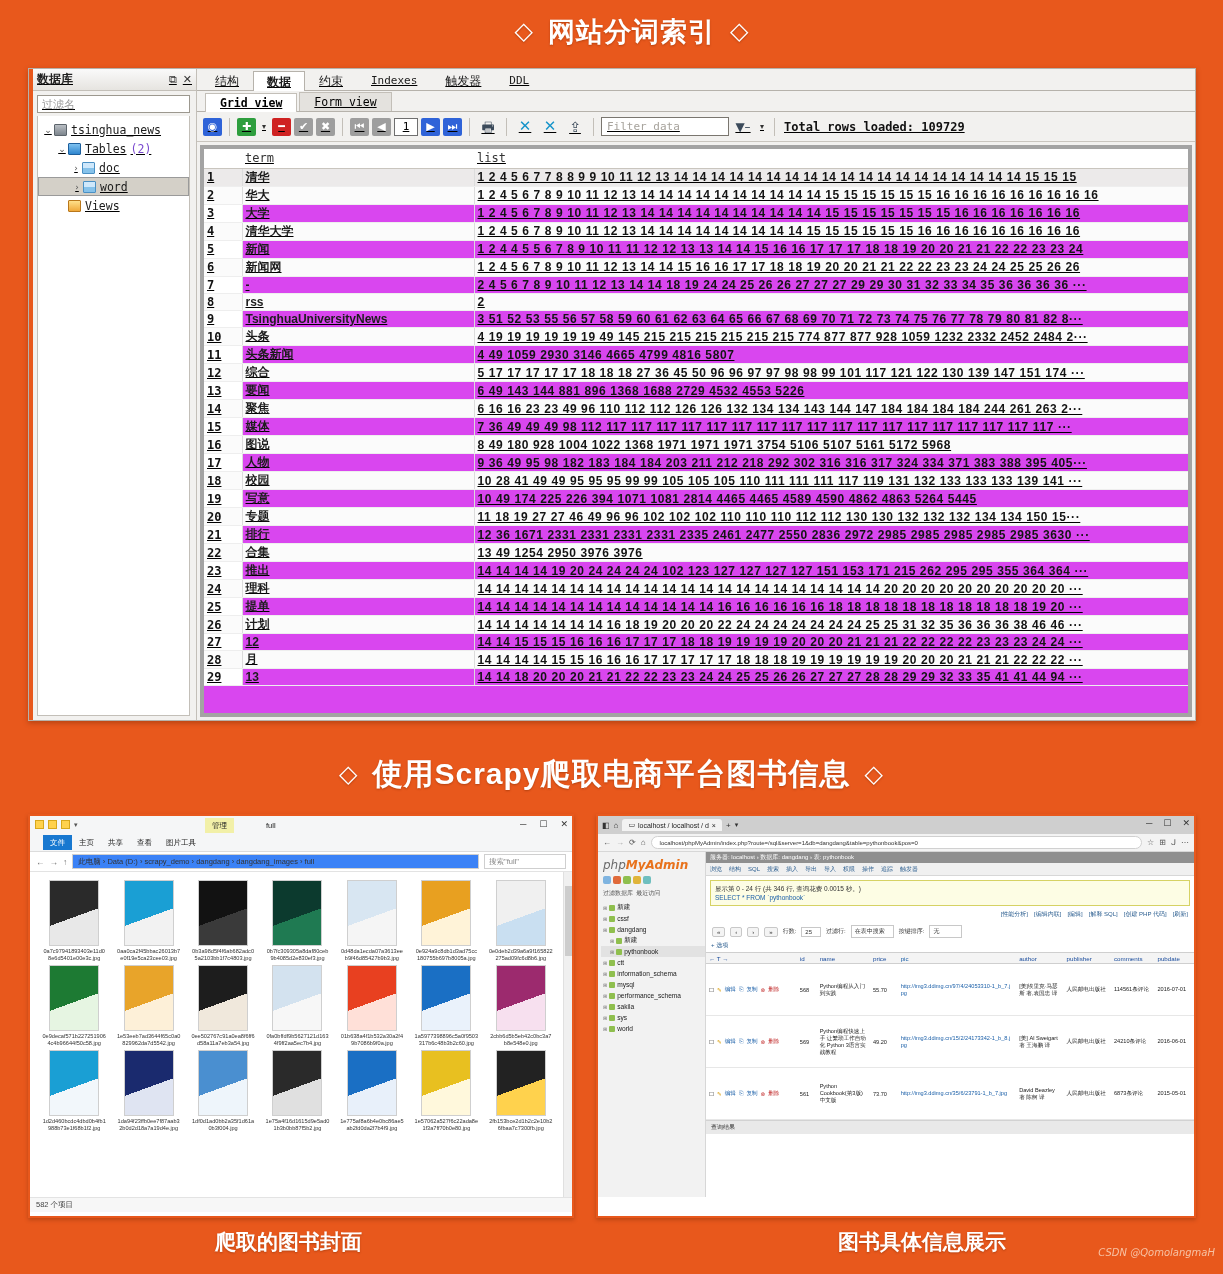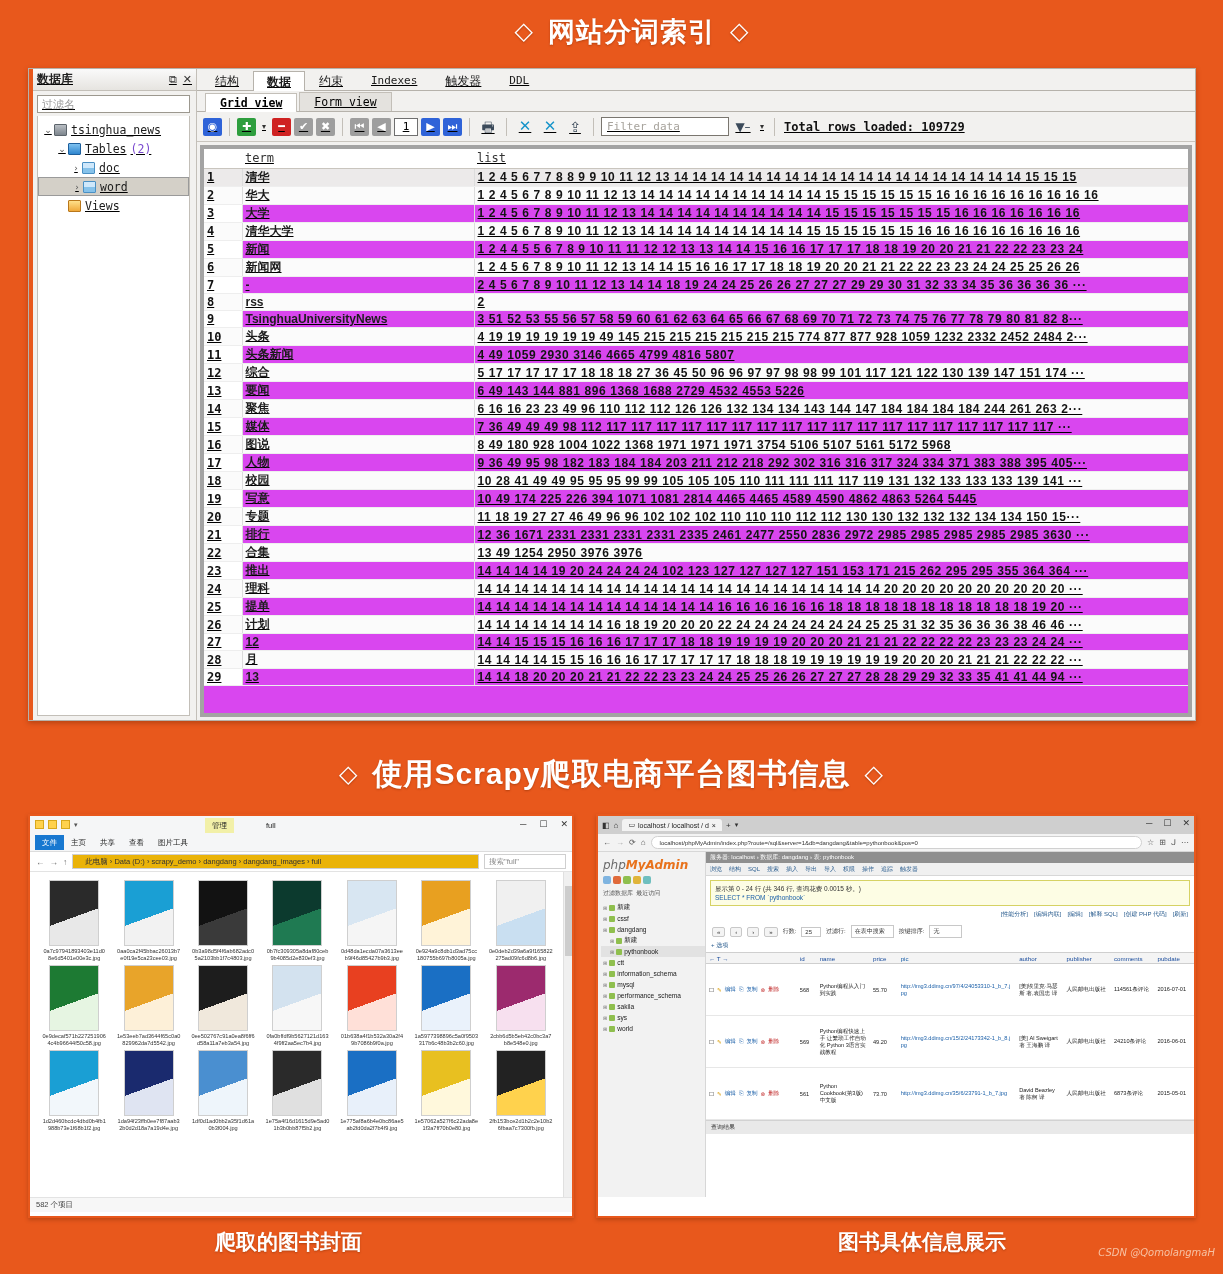--- a/index.html
+++ b/index.html
@@ -217,31 +217,31 @@
     box-shadow: 0 2px 4px rgba(90,30,0,.3);
     overflow: hidden;
   }
   #shot-left  { left: 0;    width: 546px; }
   #shot-right { left: 568px; width: 600px; }
 
   
   .exp-ribbon { height: 36px; background: #f5f6f7; border-bottom: 1px solid #dcdcdc; position: relative; }
   .exp-qat { display: flex; align-items: center; gap: 4px; height: 17px; padding: 2px 5px; font-size: 8px; color: #444; }
   .qat-sq { width: 9px; height: 9px; background: #ffd24d; border: 1px solid #d8a81c; }
-  .exp-tabs { display: flex; align-items: flex-end; height: 17px; padding-left: 5px; gap: 0; }
+  .exp-tabs { display: flex; align-items: flex-end; height: 17px; padding-left: 13px; gap: 0; }
   .exp-tab { font-size: 7.5px; color: #222; padding: 2px 7px; line-height: 11px; }
   .exp-tab.blue { background: #1878d0; color: #fff; }
   .exp-tab.yellow-lbl { background: #f2f0a8; }
   .win-ctrl { position: absolute; right: 4px; top: 3px; display: flex; gap: 13px; font-size: 9px; color: #333; }
   .exp-addr { height: 20px; display: flex; align-items: center; gap: 5px; padding: 0 6px; border-bottom: 1px solid #e3e3e3; background: #fff; }
   .addr-nav { font-size: 8.5px; color: #777; }
   .addr-path {
-    flex: 1; height: 15px; border: 1px solid #cfcfcf; background: #eab308;
+    flex: 1; height: 15px; border: 1px solid #cfcfcf; background: #3b82f6;
     font-size: 7.5px; color: #333; display: flex; align-items: center;
-    padding-left: 12px; overflow: hidden; white-space: nowrap;
+    padding-left: 5px; overflow: hidden; white-space: nowrap;
   }
   .addr-search { width: 82px; height: 15px; border: 1px solid #cfcfcf; font-size: 7.5px; color: #888; display: flex; align-items: center; padding-left: 4px; }
   .exp-body { height: 325px; background: #fff; display: flex; }
   .exp-grid { flex: 1; padding: 8px 6px 0 8px; display: grid; grid-template-columns: repeat(7, 1fr); gap: 4px 2px; align-content: start; overflow: hidden; }
   .bk { display: flex; flex-direction: column; align-items: center; }
   .bk-cover { width: 50px; height: 66px; border: 1px solid #cfcfcf; }
   .bk-name { font-size: 5.6px; color: #333; line-height: 6.6px; text-align: center; width: 64px; margin-top: 2px; word-break: break-all; }
   .exp-scroll { width: 9px; background: #f0f0f0; border-left: 1px solid #e0e0e0; position: relative; }
   .exp-scroll i { position: absolute; left: 1px; top: 14px; width: 7px; height: 70px; background: #cdcdcd; display: block; }
   .exp-status { height: 15px; border-top: 1px solid #e3e3e3; background: #f7f7f7; display: flex; align-items: center; padding: 0 6px; font-size: 7.5px; color: #444; }

